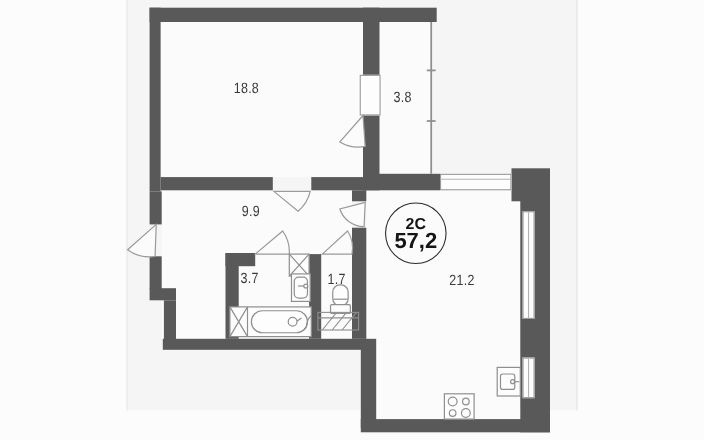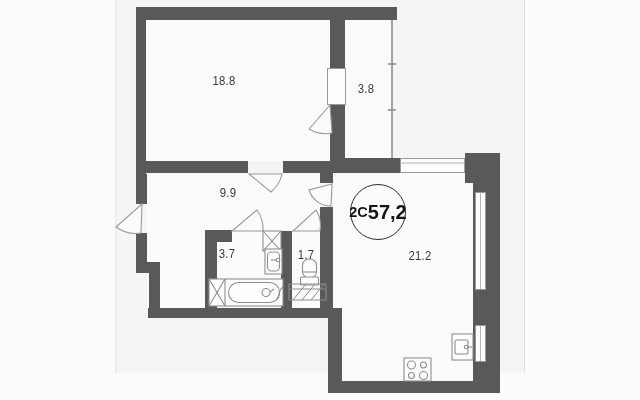--- a/index.html
+++ b/index.html
@@ -19,21 +19,21 @@
   .win{position:absolute;background:#fdfdfd;border:1px solid #9a9a9a;box-sizing:border-box;}
   svg.overlay{position:absolute;left:0;top:0;pointer-events:none;}
   .arealabel{
     position:absolute;color:#3a3a3a;font-size:13.5px;font-weight:400;
     transform:translate(-50%,-50%) scaleX(0.84);
     letter-spacing:0.3px;white-space:nowrap;
   }
   .badge{
     position:absolute;left:350px;top:184px;width:56px;height:56px;
     border:1.5px solid #2b2b2b;border-radius:50%;background:#fbfbfb;
-    display:flex;flex-direction:row;align-items:center;justify-content:center;
+    display:flex;flex-direction:column;align-items:center;justify-content:center;
     color:#151515;font-weight:bold;line-height:15px;box-sizing:border-box;
   }
   .badge .type{font-size:14.5px;}
   .badge .area{font-size:20px;}
 </style>
 </head>
 <body>
 
 <div id="canvas">
 

